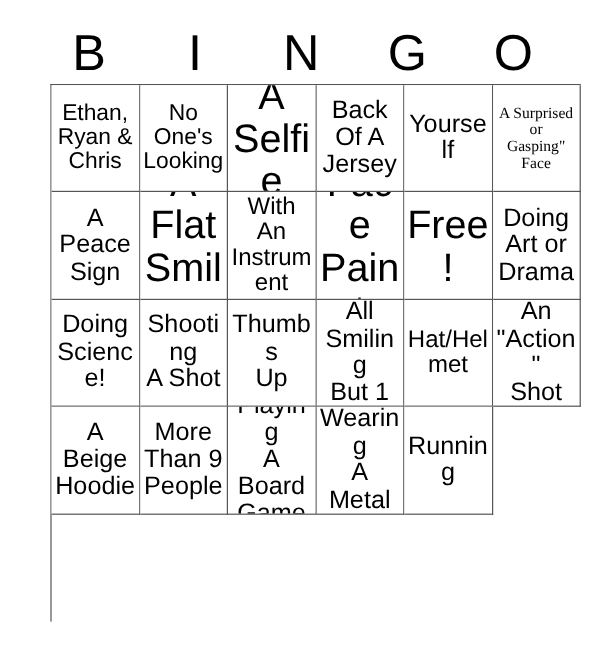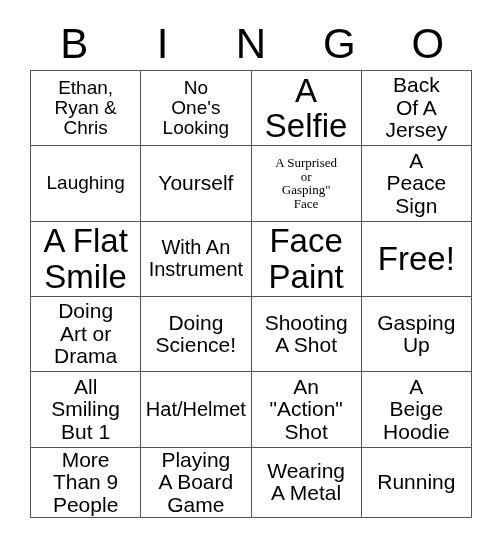--- a/index.html
+++ b/index.html
@@ -41,26 +41,26 @@
     line-height: 44px;
     font-weight: normal;
     color: #000000;
     letter-spacing: 0px;
     user-select: none;
   }
 
   
   #grid {
     position: absolute;
-    left: 30px;
+    left: 42px;
     top: 70px;
     width: 442px;
     height: 448px;
     display: grid;
-    grid-template-columns: repeat(4, 1fr);
+    grid-template-columns: repeat(6, 1fr);
     grid-template-rows: repeat(5, 1fr);
     border-top: 1px solid #555555;
     border-left: 1px solid #555555;
     box-sizing: border-box;
     background: #ffffff;
   }
   .cell {
     border-right: 1px solid #555555;
     border-bottom: 1px solid #555555;
     box-sizing: border-box;
@@ -115,23 +115,20 @@
       </div>
       <div class="cell fs-xxl">
         <span class="cell-text">A
 Selfie</span>
       </div>
       <div class="cell fs-m">
         <span class="cell-text">Back
 Of A
 Jersey</span>
       </div>
-      <div class="cell fs-s">
-        <span class="cell-text">Laughing</span>
-      </div>
       <div class="cell fs-m">
         <span class="cell-text">Yourself</span>
       </div>
       <div class="cell fs-xxs">
         <span class="cell-text">A Surprised
 or
 Gasping"
 Face</span>
       </div>
       <div class="cell fs-m">
@@ -161,21 +158,21 @@
       </div>
       <div class="cell fs-m">
         <span class="cell-text">Doing
 Science!</span>
       </div>
       <div class="cell fs-m">
         <span class="cell-text">Shooting
 A Shot</span>
       </div>
       <div class="cell fs-m">
-        <span class="cell-text">Gasping
+        <span class="cell-text">Thumbs
 Up</span>
       </div>
       <div class="cell fs-m">
         <span class="cell-text">All
 Smiling
 But 1</span>
       </div>
       <div class="cell fs-xs">
         <span class="cell-text">Hat/Helmet</span>
       </div>

